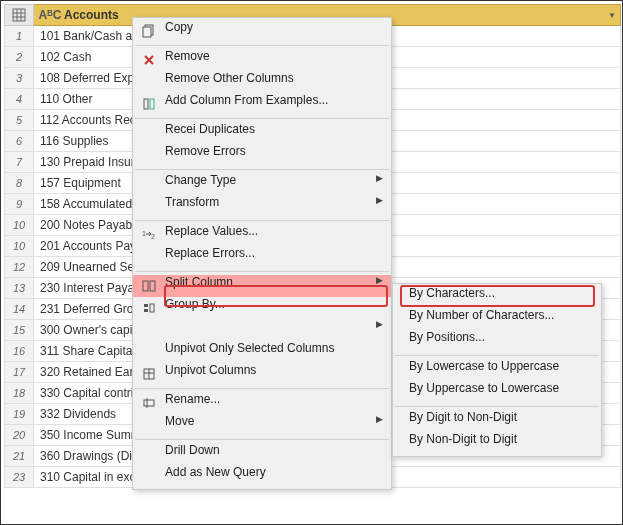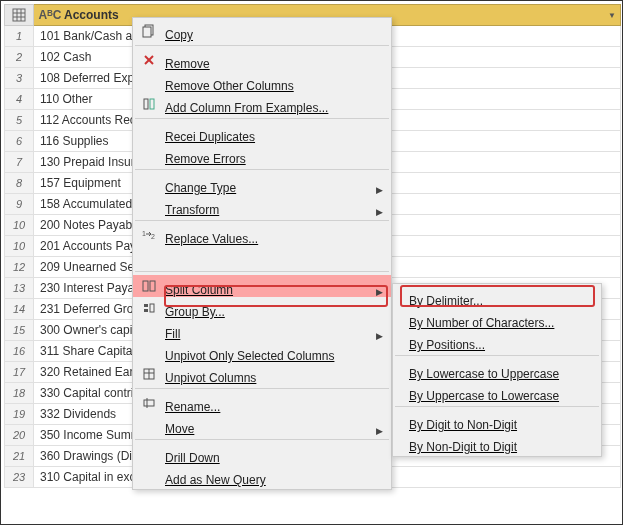--- a/index.html
+++ b/index.html
@@ -97,25 +97,24 @@
     padding: 2px 0;
   }
   .menu1 {
     top: 16px;
     left: 131px;
     width: 260px;
   }
   .menu-item {
     height: 22px;
     display: flex;
-    align-items: flex-end;
+    align-items: flex-start;
     padding: 0 20px 0 4px;
     cursor: default;
     position: relative;
-    text-decoration: underline;
   }
   .menu-item.hover {
     background: #fca5a5;
   }
   .menu-icon {
     width: 24px;
     height: 22px;
     display: flex;
     align-items: center;
     justify-content: center;
@@ -327,20 +326,21 @@
         <svg width="14" height="14" viewBox="0 0 14 14">
           <text x="0" y="8" font-size="7" fill="#555">1</text>
           <path d="M4 6 L8 6 M7 4 L9 6 L7 8" fill="none" stroke="#555"></path>
           <text x="9" y="11" font-size="7" fill="#555">2</text>
         </svg>
       </span>
     <span class="menu-label">Replace Values...</span>
   </div>
   <div class="menu-item">
     <span class="menu-icon"></span>
+    <span class="menu-label">Replace Errors...</span>
   </div>
   <div class="menu-sep"></div>
   <div class="menu-item hover">
     <span class="menu-icon">
         <svg width="14" height="14" viewBox="0 0 14 14">
           <rect x="1" y="2" width="5" height="10" fill="none" stroke="#555"></rect>
           <rect x="8" y="2" width="5" height="10" fill="none" stroke="#555"></rect>
         </svg>
       </span>
     <span class="menu-label">Split Column</span>
@@ -351,21 +351,20 @@
         <svg width="14" height="14" viewBox="0 0 14 14">
           <rect x="2" y="3" width="4" height="3" fill="#555"></rect>
           <rect x="2" y="8" width="4" height="3" fill="#555"></rect>
           <rect x="8" y="3" width="4" height="8" fill="none" stroke="#555"></rect>
         </svg>
       </span>
     <span class="menu-label">Group By...</span>
   </div>
   <div class="menu-item">
     <span class="menu-icon"></span>
-    <span class="menu-label">Fill</span>
     <span class="menu-arrow">▶</span>
   </div>
   <div class="menu-item">
     <span class="menu-icon"></span>
     <span class="menu-label">Unpivot Only Selected Columns</span>
   </div>
   <div class="menu-item">
     <span class="menu-icon">
         <svg width="14" height="14" viewBox="0 0 14 14">
           <rect x="2" y="2" width="10" height="10" fill="none" stroke="#555"></rect>
@@ -396,21 +395,21 @@
     <span class="menu-label">Drill Down</span>
   </div>
   <div class="menu-item">
     <span class="menu-icon"></span>
     <span class="menu-label">Add as New Query</span>
   </div>
 </div>
 
 <div class="context-menu menu2">
   <div class="menu-item">
-    <span class="menu-label">By Delimiter...</span>
+    <span class="menu-label">By Characters...</span>
   </div>
   <div class="menu-item">
     <span class="menu-label">By Number of Characters...</span>
   </div>
   <div class="menu-item">
     <span class="menu-label">By Positions...</span>
   </div>
   <div class="menu-sep"></div>
   <div class="menu-item">
     <span class="menu-label">By Lowercase to Uppercase</span>

